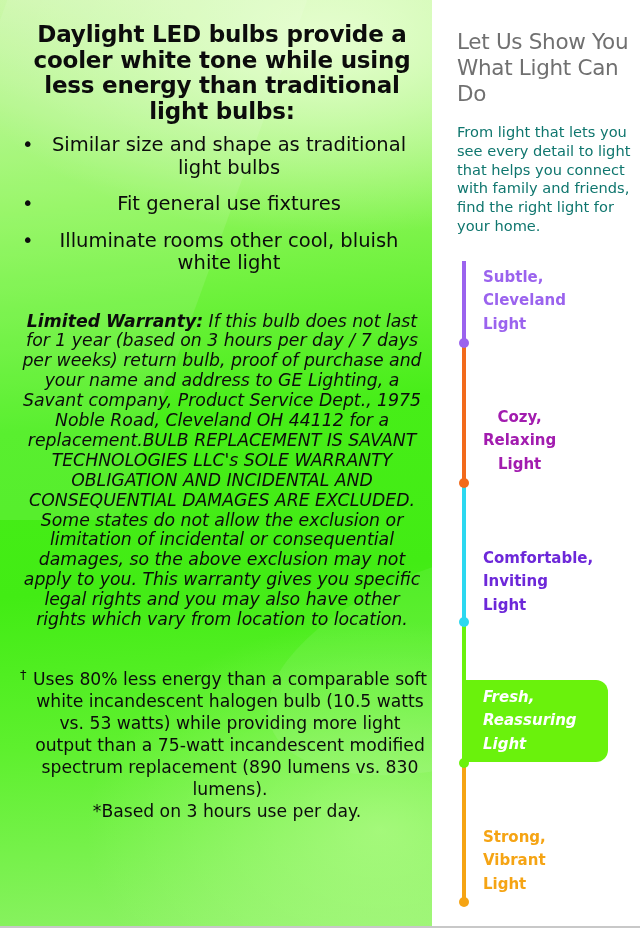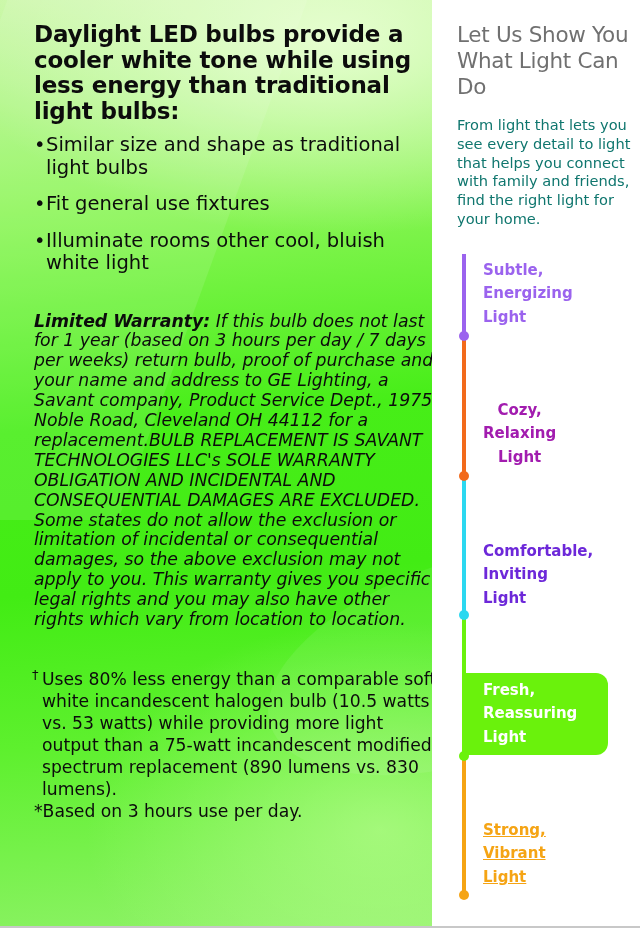--- a/index.html
+++ b/index.html
@@ -18,21 +18,21 @@
       overflow: hidden;
     }
     .left::before {
       content: ""; position: absolute; left: -80px; top: -40px; width: 300px; height: 560px;
       background: rgba(255,255,255,0.10); transform: skewX(-20deg);
     }
     .left::after {
       content: ""; position: absolute; left: 260px; top: 560px; width: 420px; height: 200px;
       background: rgba(255,255,255,0.08); transform: rotate(-18deg); border-radius: 50%;
     }
-    .lc { position: relative; z-index: 2; padding-left: 34px; color: #0c0c0c; }
+    .lc { position: relative; z-index: 2; padding-left: 22px; color: #0c0c0c; text-align: center; }
     .headline {
       margin: 0; padding-top: 22px; width: 400px;
       font-size: 23px; line-height: 25.5px; font-weight: 600; letter-spacing: -0.2px;
     }
     .bullets { list-style: none; margin: 10px 0 0 0; padding: 0; }
     .bullets li {
       position: relative; padding-left: 12px; font-size: 19.5px; line-height: 22.5px;
       margin-bottom: 14px; width: 390px;
     }
     .bullets li .dot { position: absolute; left: 0; top: 0; }
@@ -40,21 +40,21 @@
       margin-top: 37px; width: 400px; font-size: 17.3px; line-height: 19.9px; font-style: italic;
     }
     .warranty b { font-weight: 700; }
     .footnote1 {
       margin-top: 38px; position: relative; padding-left: 8px; width: 400px;
       font-size: 17.2px; line-height: 22px;
     }
     .footnote1 .mark { position: absolute; left: -2px; top: -4px; font-size: 13px; }
     .footnote2 { font-size: 17.2px; line-height: 22px; }
 
-    .right { position: absolute; left: 432px; top: 0; width: 208px; height: 731px; background: #ffffff; }
+    .right { position: absolute; left: 432px; top: 7px; width: 208px; height: 731px; background: #ffffff; }
     .bottom-line { position: absolute; left: 0; top: 926px; width: 640px; height: 2px; background: #c8c8c8; }
     .r-title {
       position: absolute; left: 25px; top: 22px; width: 180px;
       font-size: 21.5px; line-height: 26px; color: #707070; letter-spacing: -0.3px;
     }
     .r-desc {
       position: absolute; left: 25px; top: 116px; width: 180px;
       font-size: 14.6px; line-height: 18.8px; color: #0f766e;
     }
     .seg { position: absolute; left: 30px; width: 4px; }
@@ -98,38 +98,38 @@
   <div class="fresh-box" style="background:#6af20c;"></div>
 
   <div class="node" style="top:331px;background:#9b63ee;"></div>
   <div class="node" style="top:471px;background:#f26a1b;"></div>
   <div class="node" style="top:610px;background:#2bd8f0;"></div>
   <div class="node" style="top:751px;background:#6af20c;"></div>
   <div class="node" style="top:890px;background:#f5a414;"></div>
 
   <div class="lvl" style="top:259px;color:#9b63ee;">
     <div>Subtle,</div>
-    <div>Energizing</div>
+    <div>Cleveland</div>
     <div>Light</div>
   </div>
   <div class="lvl" style="top:399px;color:#a21caf;text-align:center;">
     <div>Cozy,</div>
     <div>Relaxing</div>
     <div>Light</div>
   </div>
   <div class="lvl" style="top:540px;color:#6d28d9;">
     <div>Comfortable,</div>
     <div>Inviting</div>
     <div>Light</div>
   </div>
-  <div class="lvl sel" style="top:679px;">
+  <div class="lvl sel" style="top:679px;font-style:italic;">
     <div>Fresh,</div>
     <div>Reassuring</div>
     <div>Light</div>
   </div>
-  <div class="lvl" style="top:819px;color:#f5a414;text-decoration:underline;">
+  <div class="lvl" style="top:819px;color:#f5a414;">
     <div>Strong,</div>
     <div>Vibrant</div>
     <div>Light</div>
   </div>
 </div>
 
 <div class="bottom-line"></div>
 
 </body></html>

